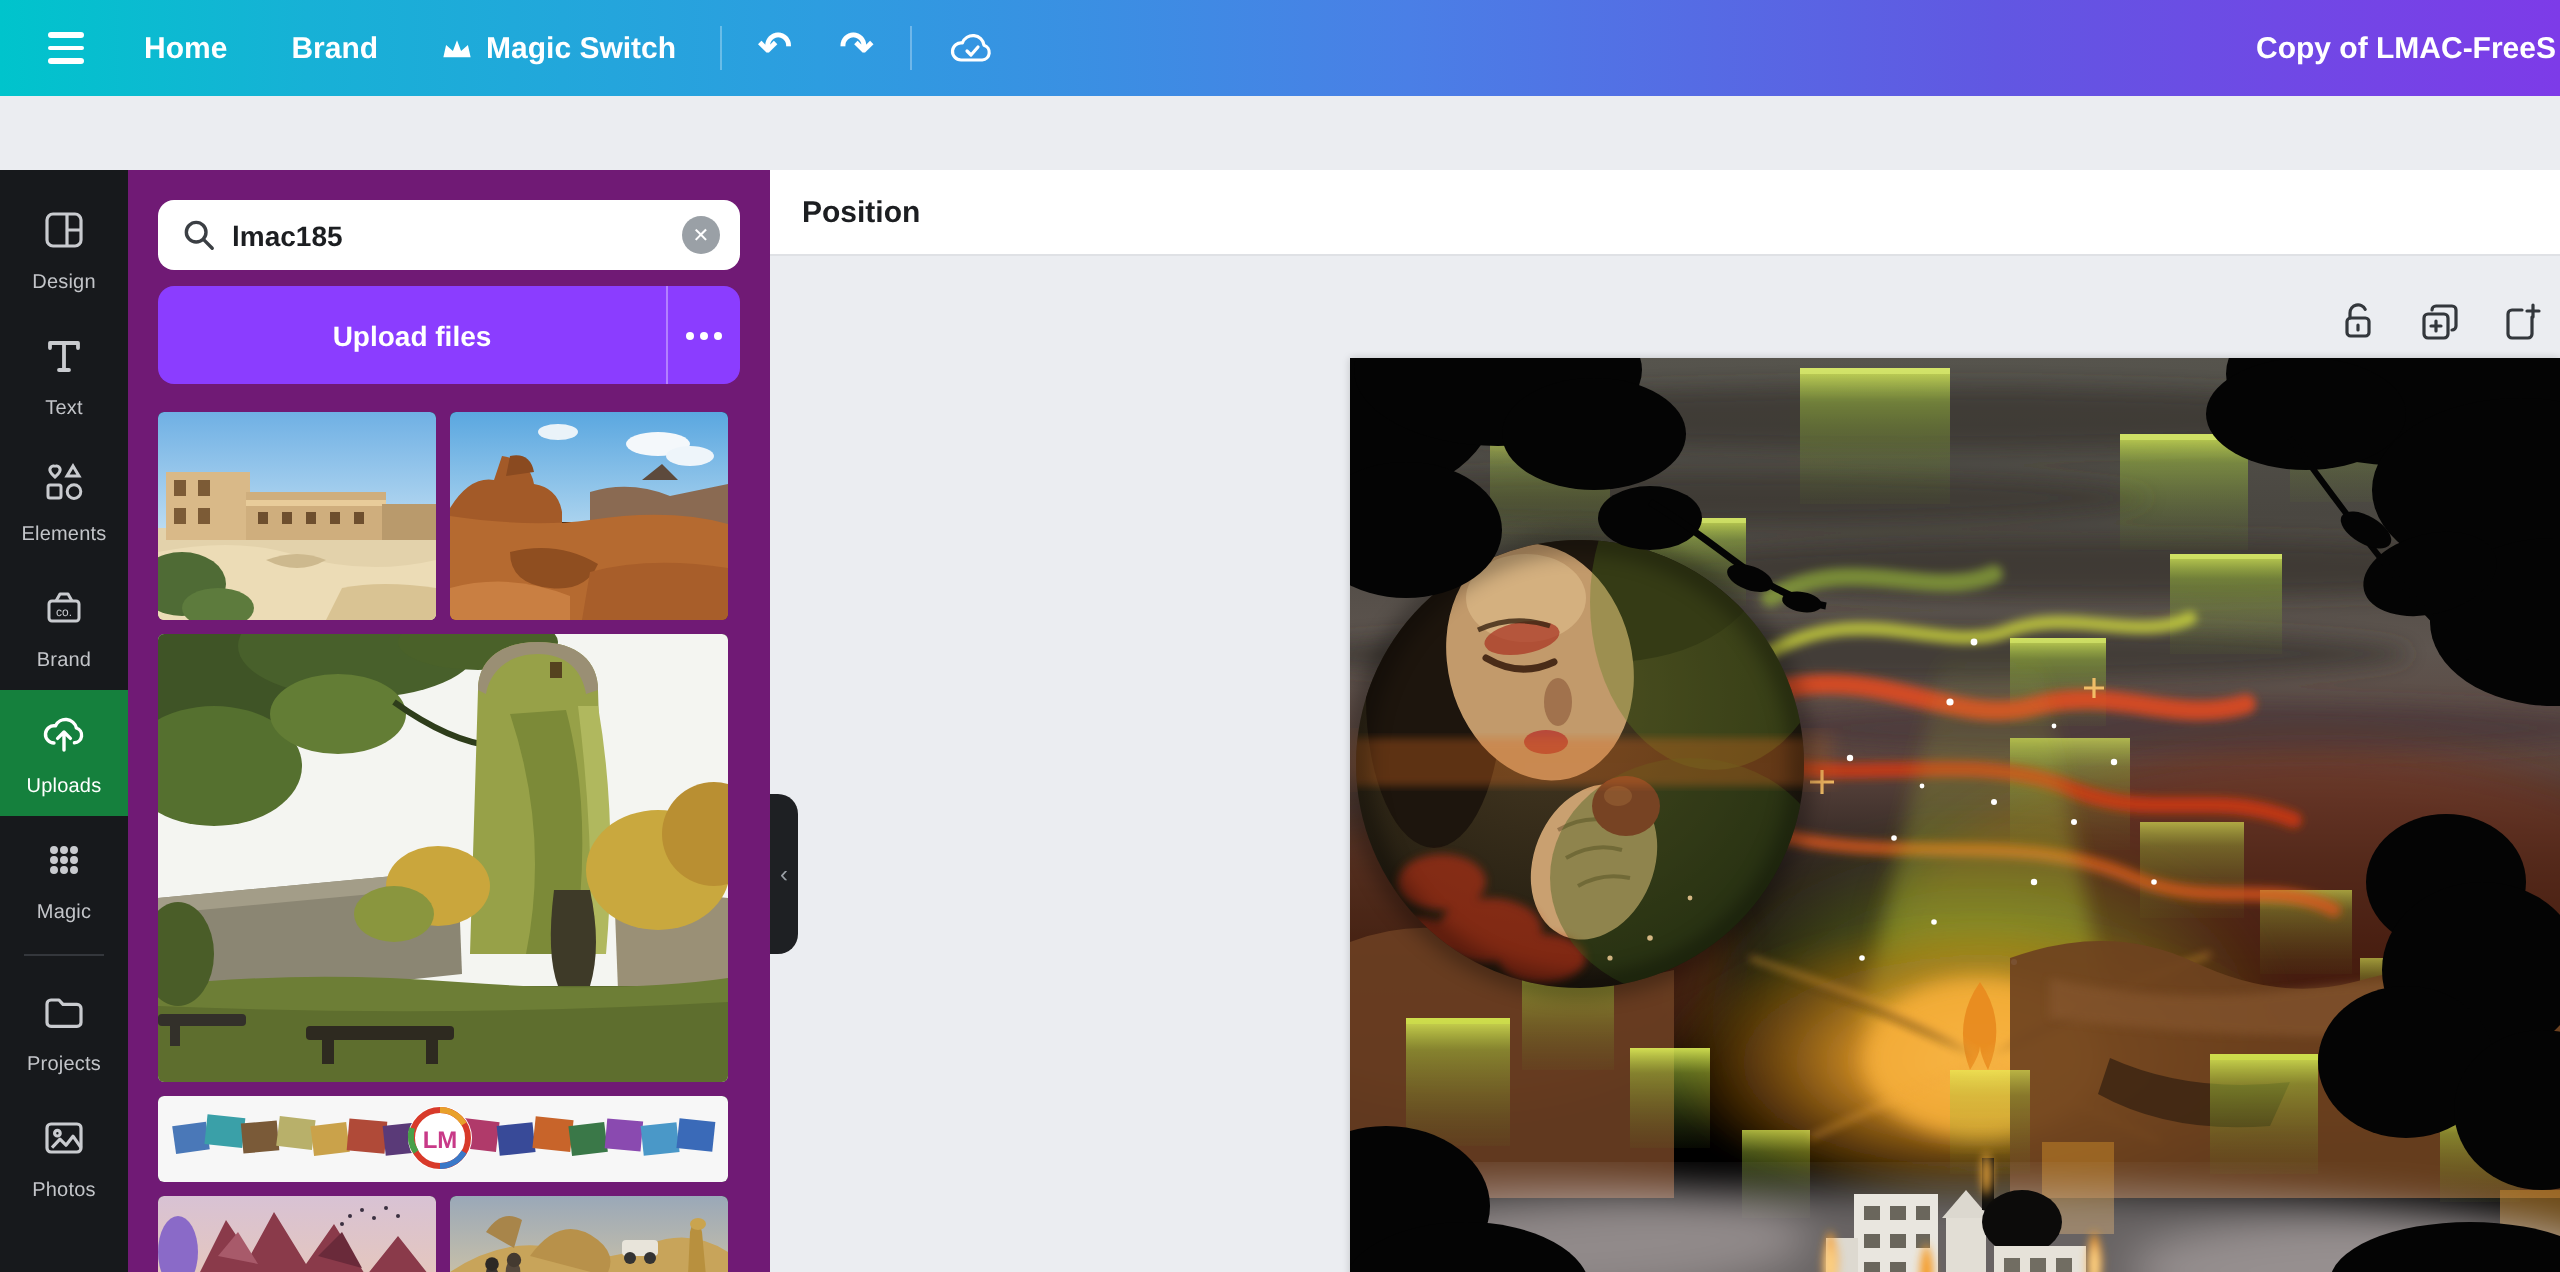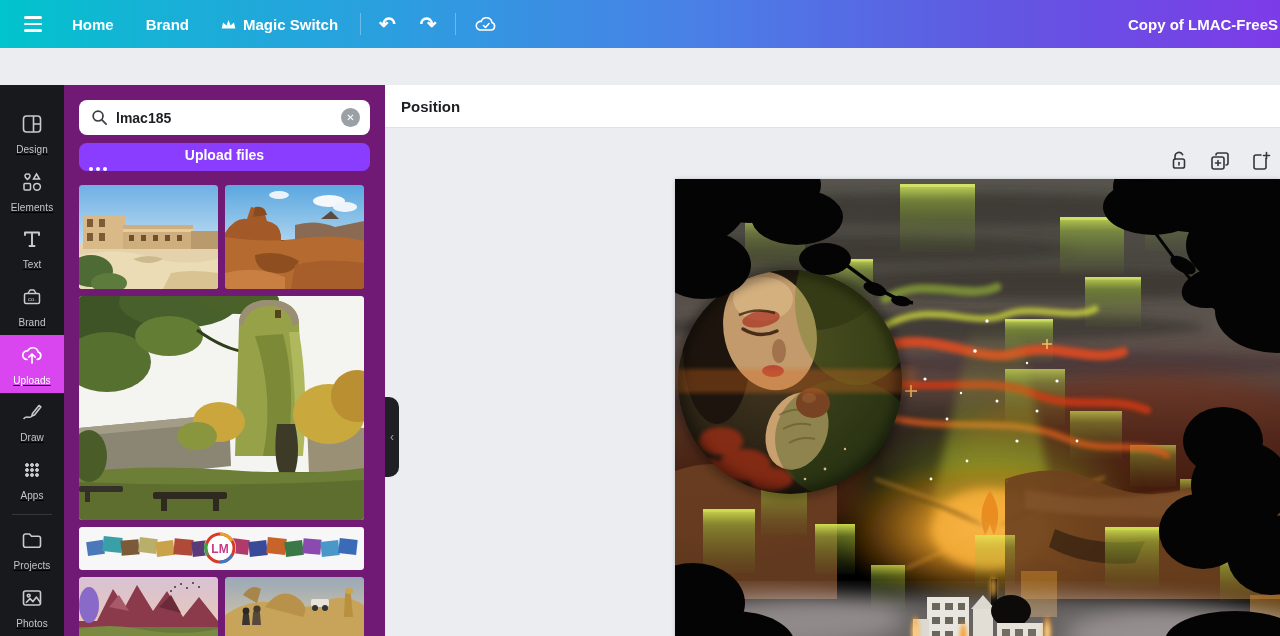--- a/index.html
+++ b/index.html
@@ -21,37 +21,37 @@
   .hamburger span { width:18px; height:2.4px; background:#fff; border-radius:2px; }
   .tb-divider { width:1px; height:22px; background:rgba(255,255,255,.3); margin:0 2px; }
   .tb-title { position:absolute; right:0; top:0; height:48px; display:flex; align-items:center;
     font-size:15px; font-weight:700; color:#fff; white-space:nowrap; padding-right:2px; }
   .glyph-arrow { font-size:20px; font-weight:700; line-height:1; }
 
   
   .main { flex:1; display:flex; min-height:0; }
 
   
-  .sidenav { width:64px; flex:0 0 64px; background:#17191c; display:flex; flex-direction:column; align-items:stretch; padding-top:20px;text-decoration:underline; }
+  .sidenav { width:64px; flex:0 0 64px; background:#17191c; display:flex; flex-direction:column; align-items:stretch; padding-top:8px; }
   .side-item { height:63px; display:flex; flex-direction:column; align-items:center; justify-content:center; gap:4px;
     color:#c3c5c9; cursor:pointer; }
   .side-item .lbl { font-size:10px; letter-spacing:.1px; }
-  .side-item.active { background:#d946ef; color:#ffffff; }
+  .side-item.active { background:#15803d; color:#ffffff; }
   .side-item svg { stroke:#c9cbcf; }
   .side-item.active svg { stroke:#ffffff; }
   .side-divider { height:1px; background:#34373c; margin:6px 12px; }
 
   
   .panel { width:321px; flex:0 0 321px; background:#701a75; padding:15px; overflow:hidden; position:relative; }
   .searchbox { display:flex; align-items:center; gap:8px; background:#fff; border-radius:8px; height:35px; padding:0 10px 0 12px; }
   .searchbox input { border:none; outline:none; flex:1; font-size:14px; font-weight:600; color:#1c1e21;
     font-family:"Liberation Sans", sans-serif; background:transparent; min-width:0; }
   .clear-btn { width:19px; height:19px; border-radius:50%; background:#9aa0a6; color:#fff; font-size:10px;
     display:flex; align-items:center; justify-content:center; cursor:pointer; flex:0 0 19px; }
-  .upload-row { display:flex; margin-top:8px; height:28px; border-radius:8px; overflow:hidden; background:#8b3dff;flex-direction:column; }
+  .upload-row { display:flex; margin-top:8px; height:49px; border-radius:8px; overflow:hidden; background:#8b3dff; }
   .upload-main { flex:1; display:flex; align-items:center; justify-content:center; color:#fff; font-size:14px; font-weight:700; cursor:pointer; }
   .upload-more { width:37px; border-left:1px solid rgba(255,255,255,.35); display:flex; align-items:center; justify-content:center; gap:3px; cursor:pointer; }
   .upload-more i { width:4px; height:4px; background:#fff; border-radius:50%; }
   .thumb-grid { margin-top:14px; display:grid; grid-template-columns:139px 139px; gap:7px; }
   .thumb { border-radius:3px; overflow:hidden; cursor:pointer; background:#000; line-height:0; }
   .thumb.wide { grid-column:1 / span 2; }
   .thumb svg { display:block; }
 
   
   .editor { flex:1; display:flex; flex-direction:column; min-width:0; }
@@ -119,35 +119,35 @@
         <span>
           <svg width="24" height="24" viewBox="0 0 24 24" fill="none" stroke-width="1.6">
             <rect x="3.5" y="4" width="17" height="16" rx="3"></rect>
               <path d="M13.5,4 V20 M13.5,12 H20.5"></path>
           </svg></span>
         <span class="lbl">Design</span>
       </div>
 
       <div class="side-item">
         <span>
+          <svg width="24" height="24" viewBox="0 0 24 24" fill="none" stroke-width="1.9" stroke-linecap="round">
+            <path d="M5,5.5 H19 M5,5.5 V8 M19,5.5 V8 M12,5.5 V19 M9.5,19 H14.5"></path>
+          </svg></span>
+        <span class="lbl">Text</span>
+      </div>
+
+      <div class="side-item">
+        <span>
           <svg width="24" height="24" viewBox="0 0 24 24" fill="none" stroke-width="1.5">
             <path d="M7.5,9.5 c-2,-1.6 -3.4,-3.6 -2,-5 c1,-1 2,-.4 2,.3 c0,-.7 1,-1.3 2,-.3 c1.4,1.4 0,3.4 -2,5 Z"></path>
             <path d="M16.5,4 l3,5 h-6 Z"></path>
             <rect x="4" y="13.5" width="6.5" height="6.5" rx="1"></rect>
             <circle cx="17" cy="16.8" r="3.4"></circle>
           </svg></span>
         <span class="lbl">Elements</span>
-      </div>
-
-      <div class="side-item">
-        <span>
-          <svg width="24" height="24" viewBox="0 0 24 24" fill="none" stroke-width="1.9" stroke-linecap="round">
-            <path d="M5,5.5 H19 M5,5.5 V8 M19,5.5 V8 M12,5.5 V19 M9.5,19 H14.5"></path>
-          </svg></span>
-        <span class="lbl">Text</span>
       </div>
 
       <div class="side-item">
         <span>
           <svg width="24" height="24" viewBox="0 0 24 24" fill="none" stroke-width="1.5" stroke-linejoin="round">
             <path d="M8,8.5 L10,5 h4 l2,3.5"></path>
             <rect x="4.5" y="8.5" width="15" height="10" rx="1.5"></rect>
             <text x="12" y="15.8" text-anchor="middle" font-size="6" font-family="Liberation Sans, sans-serif" stroke="none" fill="#c9cbcf">co.</text>
           </svg></span>
         <span class="lbl">Brand</span>
@@ -155,43 +155,35 @@
 
       <div class="side-item active">
         <span>
           <svg width="24" height="24" viewBox="0 0 24 24" fill="none" stroke-width="1.7" stroke-linecap="round" stroke-linejoin="round">
             <path d="M7,16.5 a4.3,4.3 0 1 1 .7,-8.55 A5.6,5.6 0 0 1 18.2,9 a3.8,3.8 0 0 1 -1,7.4"></path>
             <path d="M12,20 V11.5 M8.8,14.2 L12,11 l3.2,3.2"></path>
           </svg></span>
         <span class="lbl">Uploads</span>
       </div>
 
-      <div class="side-item">
-        <span>
-          <svg width="24" height="24" viewBox="0 0 24 24" fill="none" stroke-width="1.6" stroke-linecap="round" stroke-linejoin="round">
-            <path d="M4,18.5 c3,-3.5 4.5,.5 7.5,-2"></path>
-            <path d="M12.5,13.5 L19,5.5 l1.8,1.4 L14.5,15 l-2.6,.9 Z"></path>
-          </svg></span>
-        <span class="lbl">Draw</span>
-      </div>
 
       <div class="side-item">
         <span>
           <svg width="24" height="24" viewBox="0 0 24 24" fill="#c9cbcf" stroke="none">
             <circle cx="7" cy="7" r="1.5"></circle>
               <circle cx="12" cy="7" r="1.5"></circle>
               <circle cx="17" cy="7" r="1.5"></circle>
             <circle cx="7" cy="12" r="1.5"></circle>
               <circle cx="12" cy="12" r="1.5"></circle>
               <circle cx="17" cy="12" r="1.5"></circle>
             <circle cx="7" cy="17" r="1.5"></circle>
               <circle cx="12" cy="17" r="1.5"></circle>
               <circle cx="17" cy="17" r="1.5"></circle>
           </svg></span>
-        <span class="lbl">Apps</span>
+        <span class="lbl">Magic</span>
       </div>
 
       <div class="side-divider"></div>
 
       <div class="side-item">
         <span>
           <svg width="24" height="24" viewBox="0 0 24 24" fill="none" stroke-width="1.6" stroke-linejoin="round">
             <path d="M3.5,8 a2,2 0 0 1 2,-2 h4 l2,2.2 h7 a2,2 0 0 1 2,2 v7 a2,2 0 0 1 -2,2 h-13 a2,2 0 0 1 -2,-2 Z"></path>
           </svg></span>
         <span class="lbl">Projects</span>

